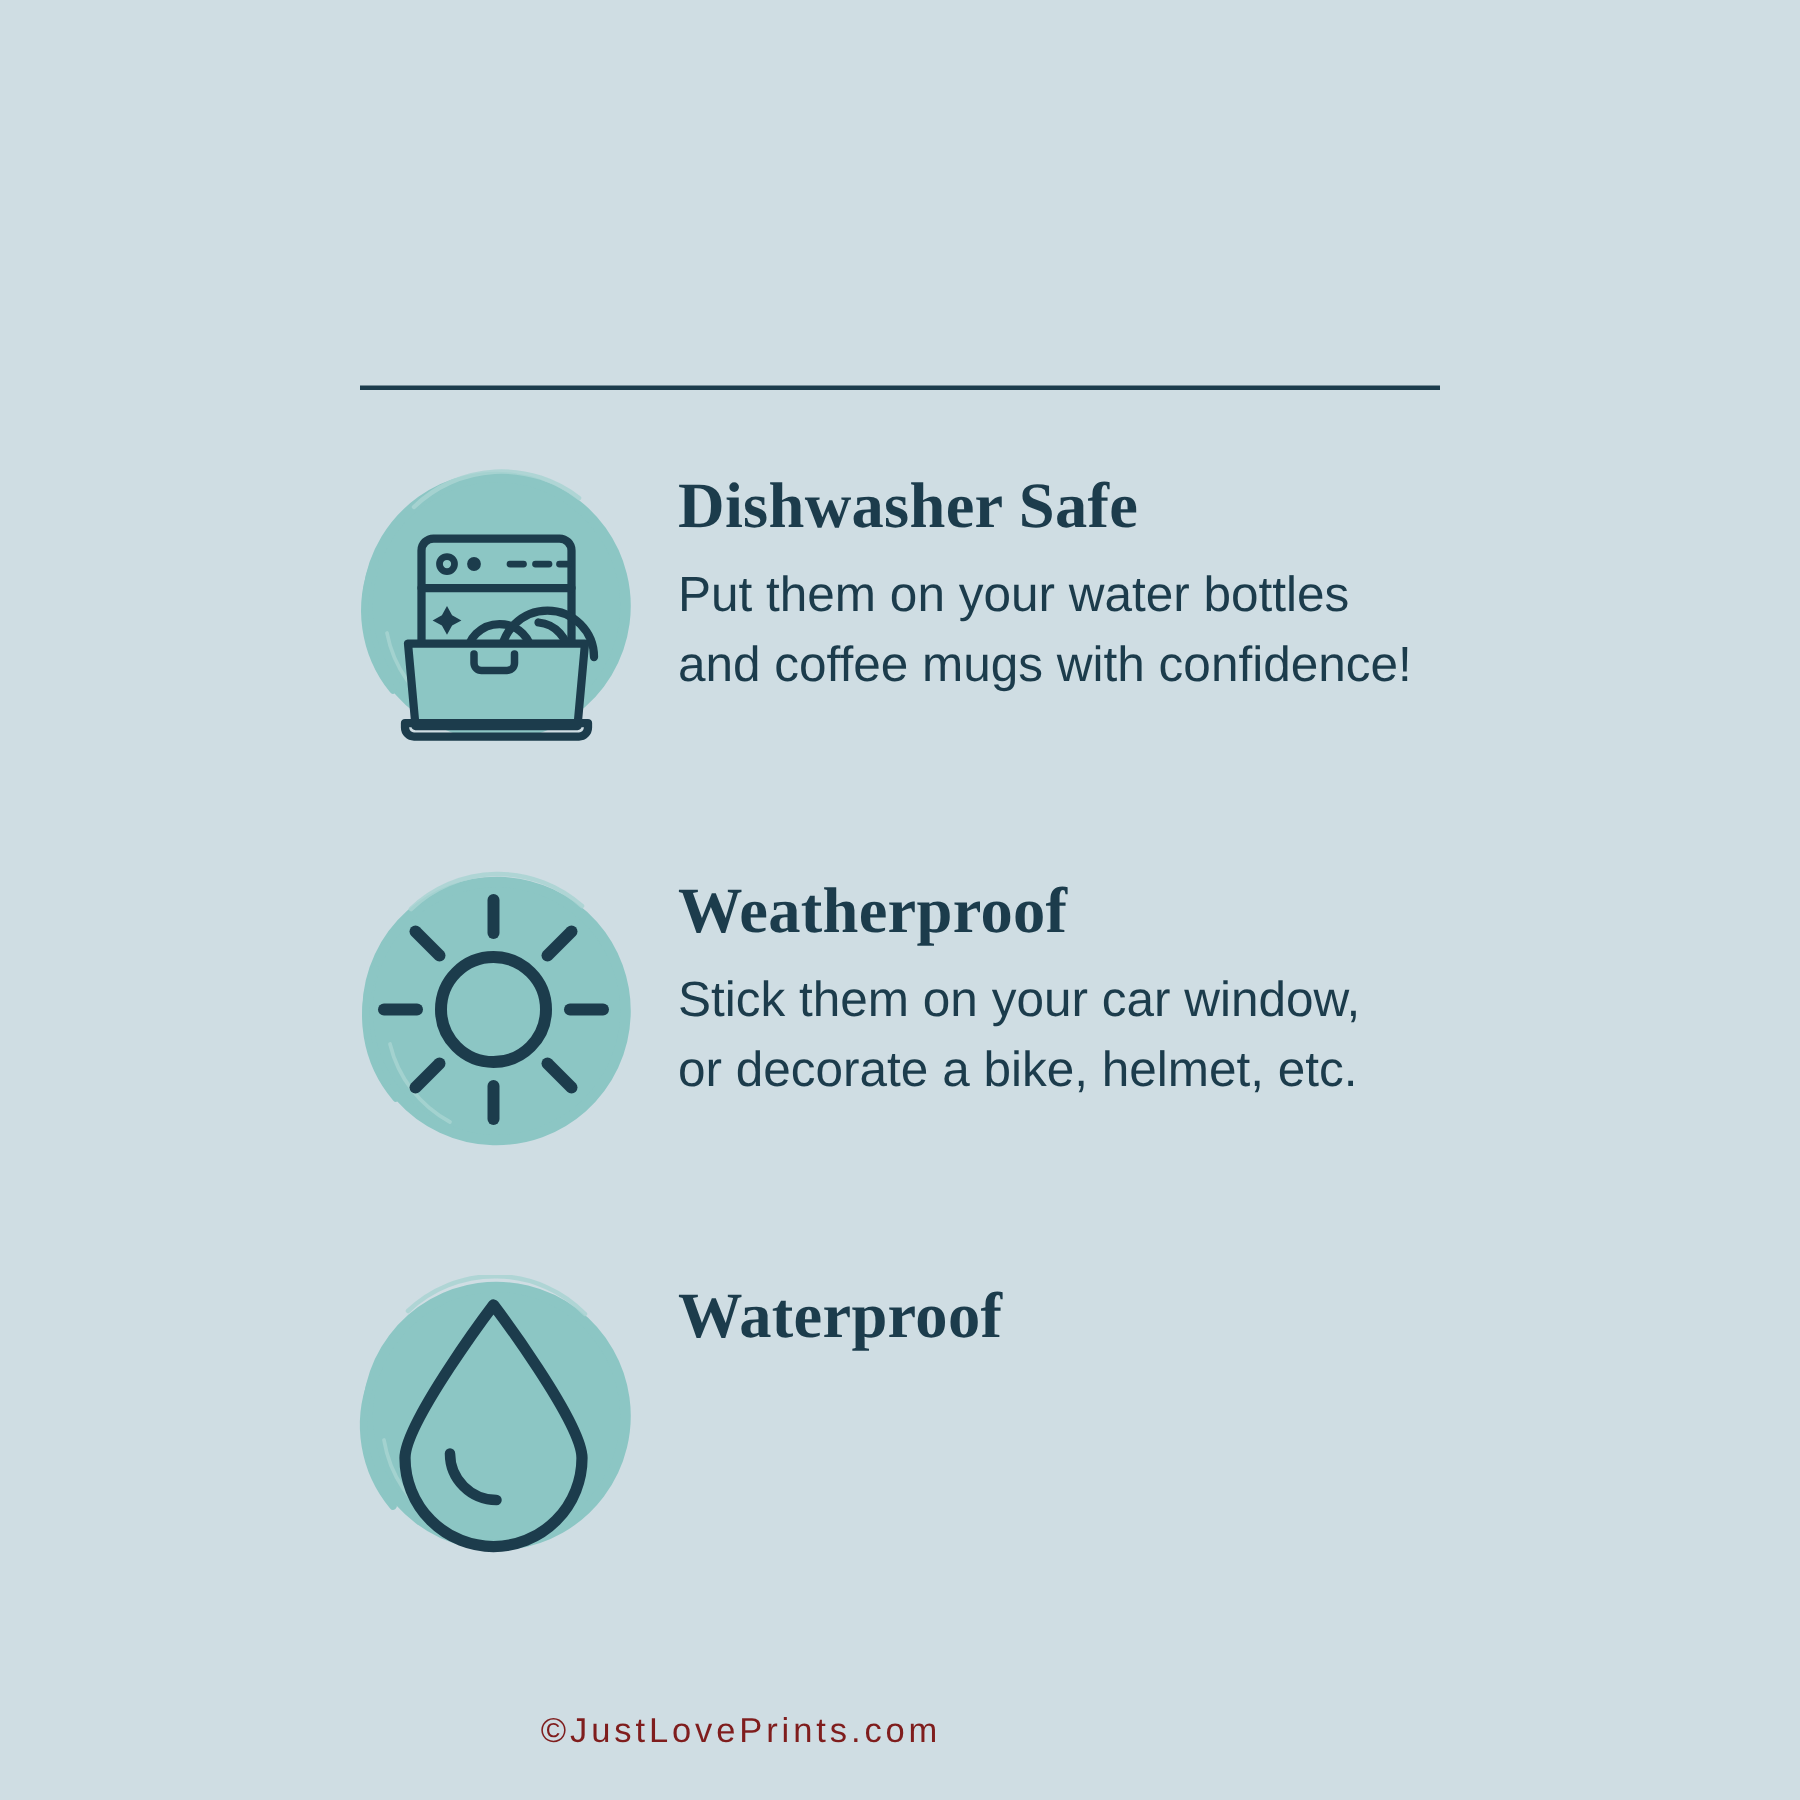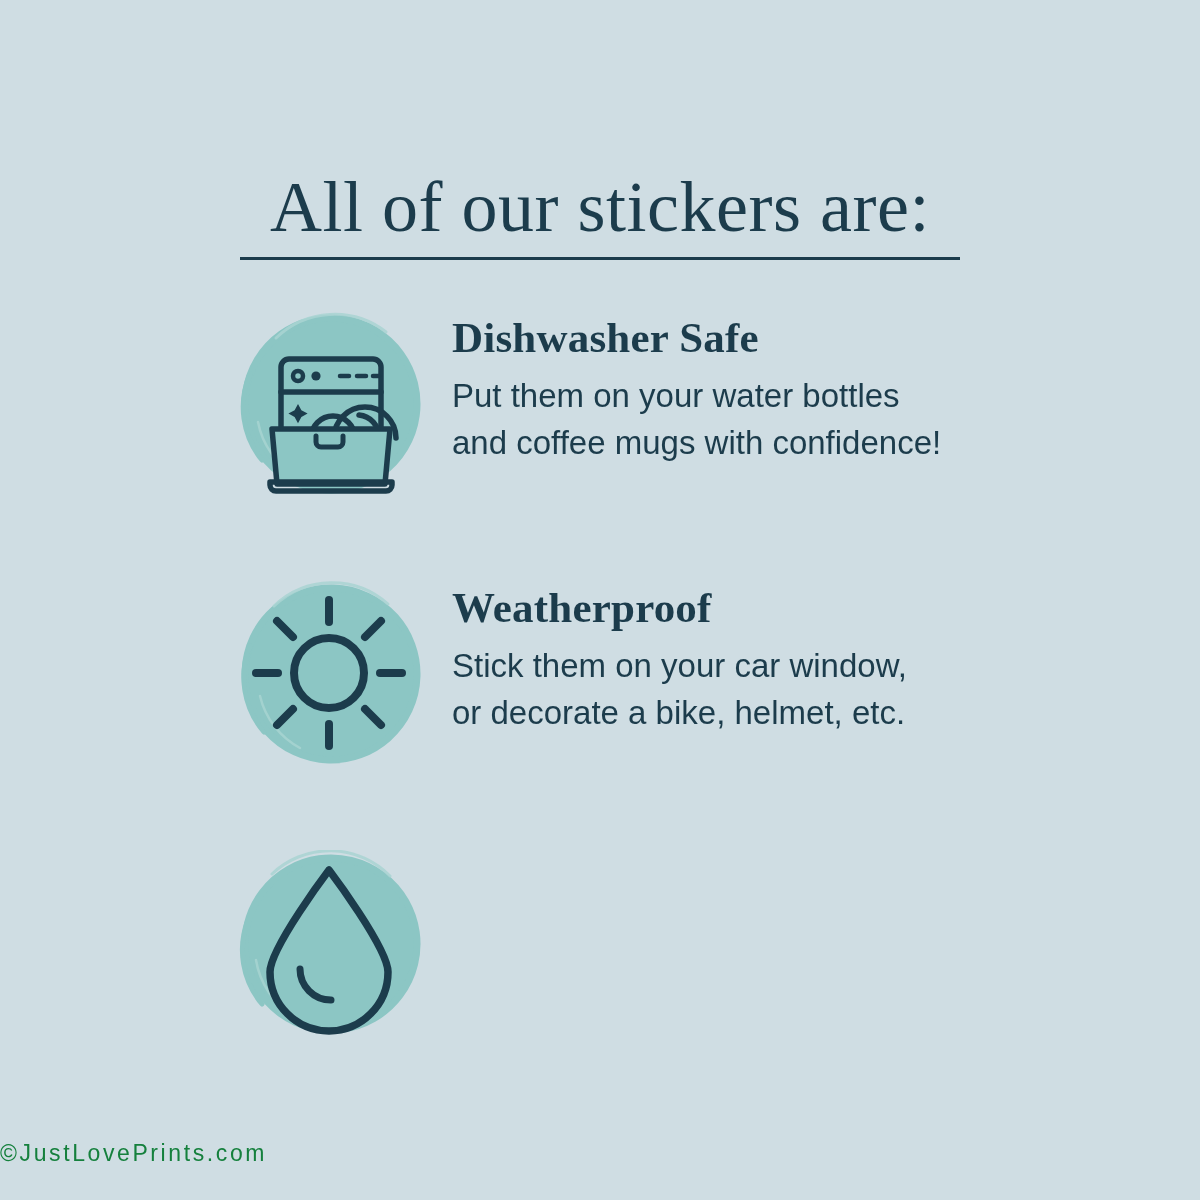--- a/index.html
+++ b/index.html
@@ -88,32 +88,32 @@
     margin: 0;
     white-space: pre-line;
   }
 
   
   .footer {
     position: absolute;
     left: 0;
     top: 1140px;
     width: 988px;
+    text-align: center;
     font-family: "Liberation Sans", sans-serif;
     font-size: 23px;
     letter-spacing: 2.6px;
-    color: #15803d;
+    color: #7f1d1d;
   }
 </style>
 </head>
 <body>
 
 <div class="page">
 
-  <h1 class="title">All of our stickers are:</h1>
 
   <div class="divider"></div>
 
   <div class="feature f1">
     <div class="icon-wrap">
       <svg width="186" height="186" viewBox="0 0 186 186" xmlns="http://www.w3.org/2000/svg">
         <circle cx="95" cy="94" r="84" fill="#8cc6c4"></circle>
         <path d="M95 8 A86 86 0 1 0 95 180 A86 86 0 1 0 95 8 Z" fill="none" stroke="#8cc6c4" stroke-width="7" stroke-linecap="round" transform="rotate(-20 95 94)"></path>
         <path d="M14 66 A84 84 0 0 0 28 152" fill="none" stroke="#8cc6c4" stroke-width="5" stroke-linecap="round"></path>
         <path d="M38 26 A84 84 0 0 1 152 24" fill="none" stroke="#a9d4d2" stroke-width="3" stroke-linecap="round" opacity="0.85"></path>
@@ -197,18 +197,19 @@
         <path d="M12 70 A84 84 0 0 0 26 154" fill="none" stroke="#8cc6c4" stroke-width="5" stroke-linecap="round"></path>
         <path d="M36 24 A84 84 0 0 1 154 26" fill="none" stroke="#a9d4d2" stroke-width="3" stroke-linecap="round" opacity="0.85"></path>
         <path d="M20 110 A80 80 0 0 0 58 166" fill="none" stroke="#a9d4d2" stroke-width="2.5" stroke-linecap="round" opacity="0.8"></path>
 
         <path d="M93 20 C93 20 34 98 34 122 a59 59 0 0 0 118 0 C152 98 93 20 93 20 Z" fill="none" stroke="#1c3c4c" stroke-width="7.5" stroke-linecap="round" stroke-linejoin="round"></path>
 
         <path d="M64 119 a31 31 0 0 0 31 31" fill="none" stroke="#1c3c4c" stroke-width="7" stroke-linecap="round"></path>
       </svg>
     </div>
     <div class="feature-text">
+      <div class="feature-heading">Waterproof</div>
     </div>
   </div>
 
   <div class="footer">©JustLovePrints.com</div>
 
 </div>
 
 </body></html>

